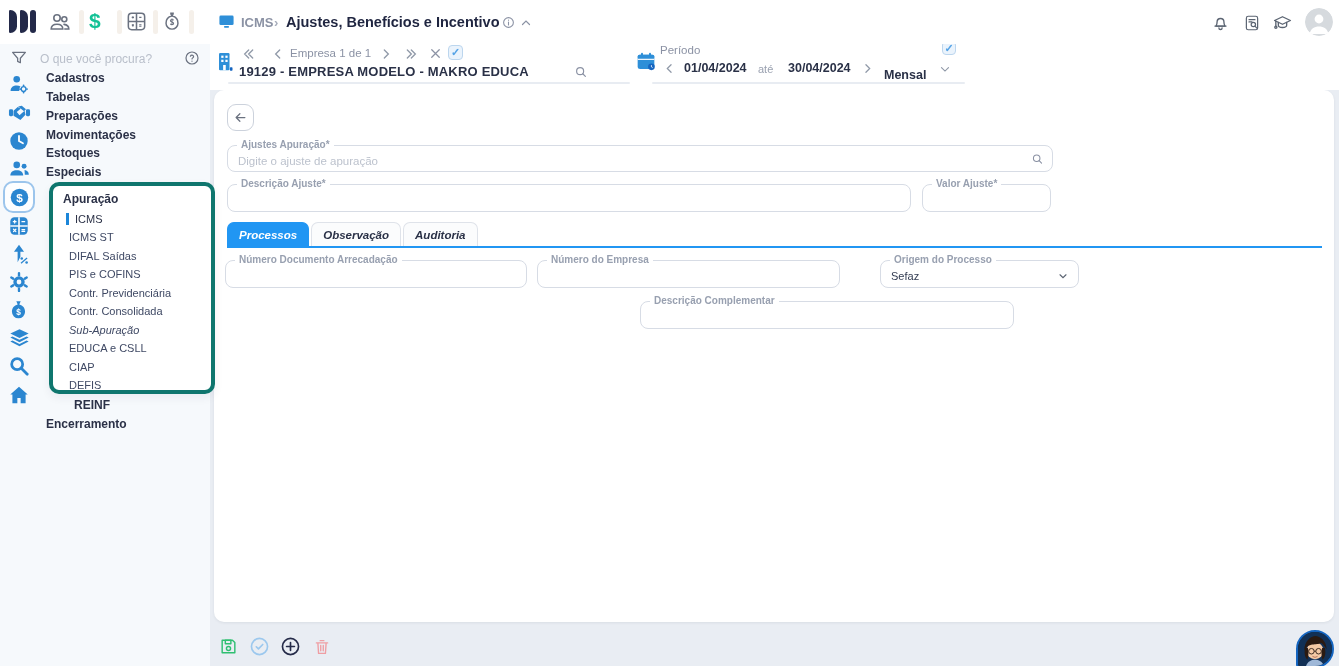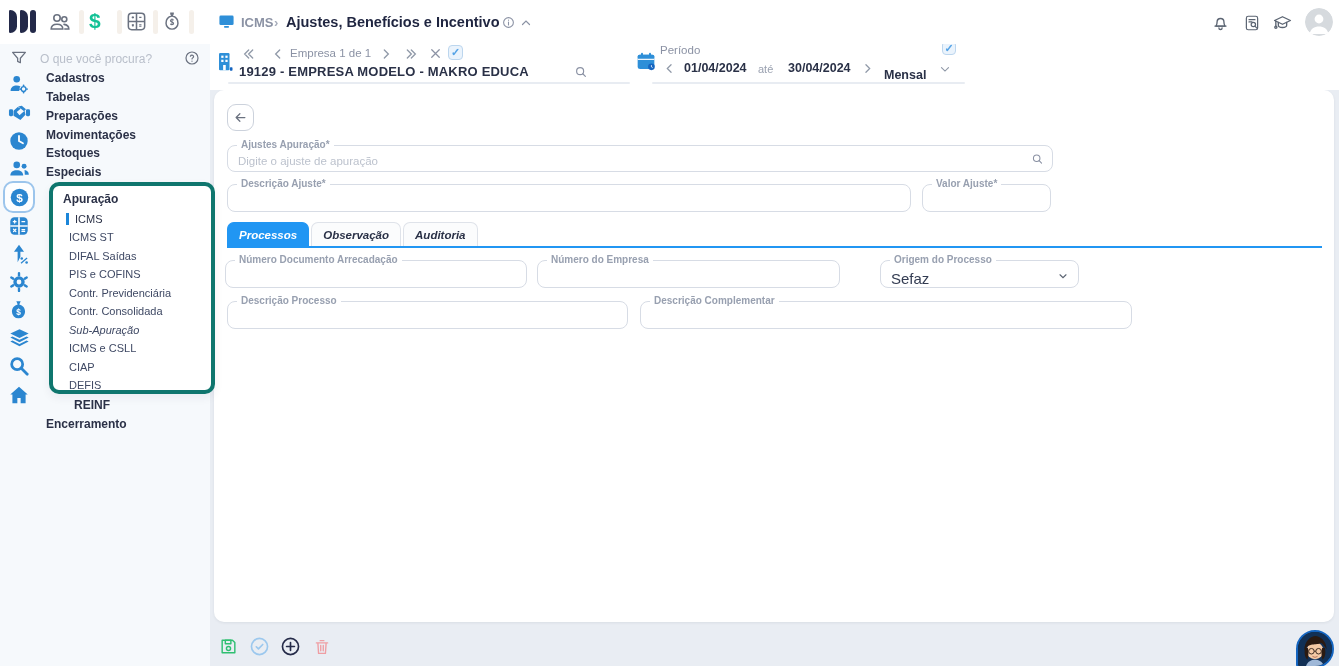--- a/index.html
+++ b/index.html
@@ -54,21 +54,21 @@
   .back-btn { position:absolute; left:13px; top:14px; width:27px; height:27px; border:1.5px solid #ccd2dc;
               border-radius:9px; background:#fff; display:flex; align-items:center; justify-content:center; cursor:pointer; }
   .field { position:absolute; border:1px solid #d7dce5; border-radius:8px; background:#fff; }
   .field .lbl { position:absolute; top:-7px; left:9px; background:#fff; padding:0 4px; font-size:10px;
                 font-weight:700; color:#98a0b0; white-space:nowrap; }
   .field input { width:100%; height:100%; border:none; outline:none; background:transparent;
                  padding:6px 26px 2px 10px; font-size:11.5px; color:#2a3147; border-radius:8px;
                  font-family:"Liberation Sans", sans-serif; }
   .field input::placeholder { color:#bcc2cd; }
   .field .fsearch { position:absolute; right:8px; top:50%; transform:translateY(-50%); }
-  .select-value { position:absolute; left:10px; top:9px; font-size:15px; color:#333c52; }
+  .select-value { position:absolute; left:10px; top:9px; font-size:11px; color:#333c52; }
   .select-chevron { position:absolute; right:9px; top:9px; }
   .tabs { position:absolute; left:13px; top:132px; display:flex; gap:2px; }
   .tab { display:inline-flex; align-items:center; padding:0 11px; height:24px; font-size:11.5px; font-weight:700;
          border:1px solid #dfe3ea; border-bottom:none; border-radius:7px 7px 0 0; background:#fbfcfd; color:#2a3147; cursor:pointer;font-style:italic; }
   .tab.active { background:#2196f3; color:#fff; border-color:#2196f3; }
   .tabline { position:absolute; left:13px; top:156px; width:1095px; height:2px; background:#2196f3; }
 
   
   .action-btn { position:absolute; cursor:pointer; }
 
@@ -369,21 +369,21 @@
 
   <div class="submenu-panel">
     <div class="submenu-title">Apuração</div>
     <div class="submenu-item active" style="top:27px;">ICMS</div>
     <div class="submenu-item" style="top:45px;">ICMS ST</div>
     <div class="submenu-item" style="top:64px;">DIFAL Saídas</div>
     <div class="submenu-item" style="top:82px;">PIS e COFINS</div>
     <div class="submenu-item" style="top:101px;">Contr. Previdenciária</div>
     <div class="submenu-item" style="top:119px;">Contr. Consolidada</div>
     <div class="submenu-item" style="top:138px;font-style:italic;">Sub-Apuração</div>
-    <div class="submenu-item" style="top:156px;">ICMS e CSLL</div>
+    <div class="submenu-item" style="top:156px;">EDUCA e CSLL</div>
     <div class="submenu-item" style="top:175px;">CIAP</div>
     <div class="submenu-item" style="top:193px;">DEFIS</div>
   </div>
 
   <div class="menu-item" style="top:354px;padding-left:28px;">REINF</div>
   <div class="menu-item" style="top:373px;">Encerramento</div>
 </div>
 
 <div class="card">
   <div class="back-btn">
@@ -430,25 +430,21 @@
   <div class="field" style="left:638px; top:170px; width:199px; height:28px;margin-left:28px;">
     <span class="lbl">Origem do Processo</span>
     <span class="select-value">Sefaz</span>
     <span class="select-chevron">
       <svg width="12" height="12" viewBox="0 0 24 24" fill="none" stroke="#5b6472" stroke-width="2.2" stroke-linecap="round">
           <path d="M6 9.5l6 6 6-6"></path>
         </svg>
     </span>
   </div>
 
-  <div class="field" style="left:13px; top:211px; width:401px; height:28px;">
-    <span class="lbl">Descrição Processo</span>
-    <input type="text" style="">
-  </div>
-  <div class="field" style="left:426px; top:211px; width:492px; height:28px;">
+  <div class="field" style="left:426px; top:211px; width:374px; height:28px;">
     <span class="lbl">Descrição Complementar</span>
     <input type="text" style="">
   </div>
 </div>
 
 <div class="action-btn" style="left:219px; top:637px;">
   <svg width="19" height="19" viewBox="0 0 24 24" fill="none" stroke="#2fbf71" stroke-width="1.8" stroke-linejoin="round" stroke-linecap="round">
     <path d="M4 4h13l3 3v13H4z"></path>
       <rect x="8" y="4" width="7" height="4.6"></rect>
       <circle cx="12" cy="14.5" r="2.6"></circle>

